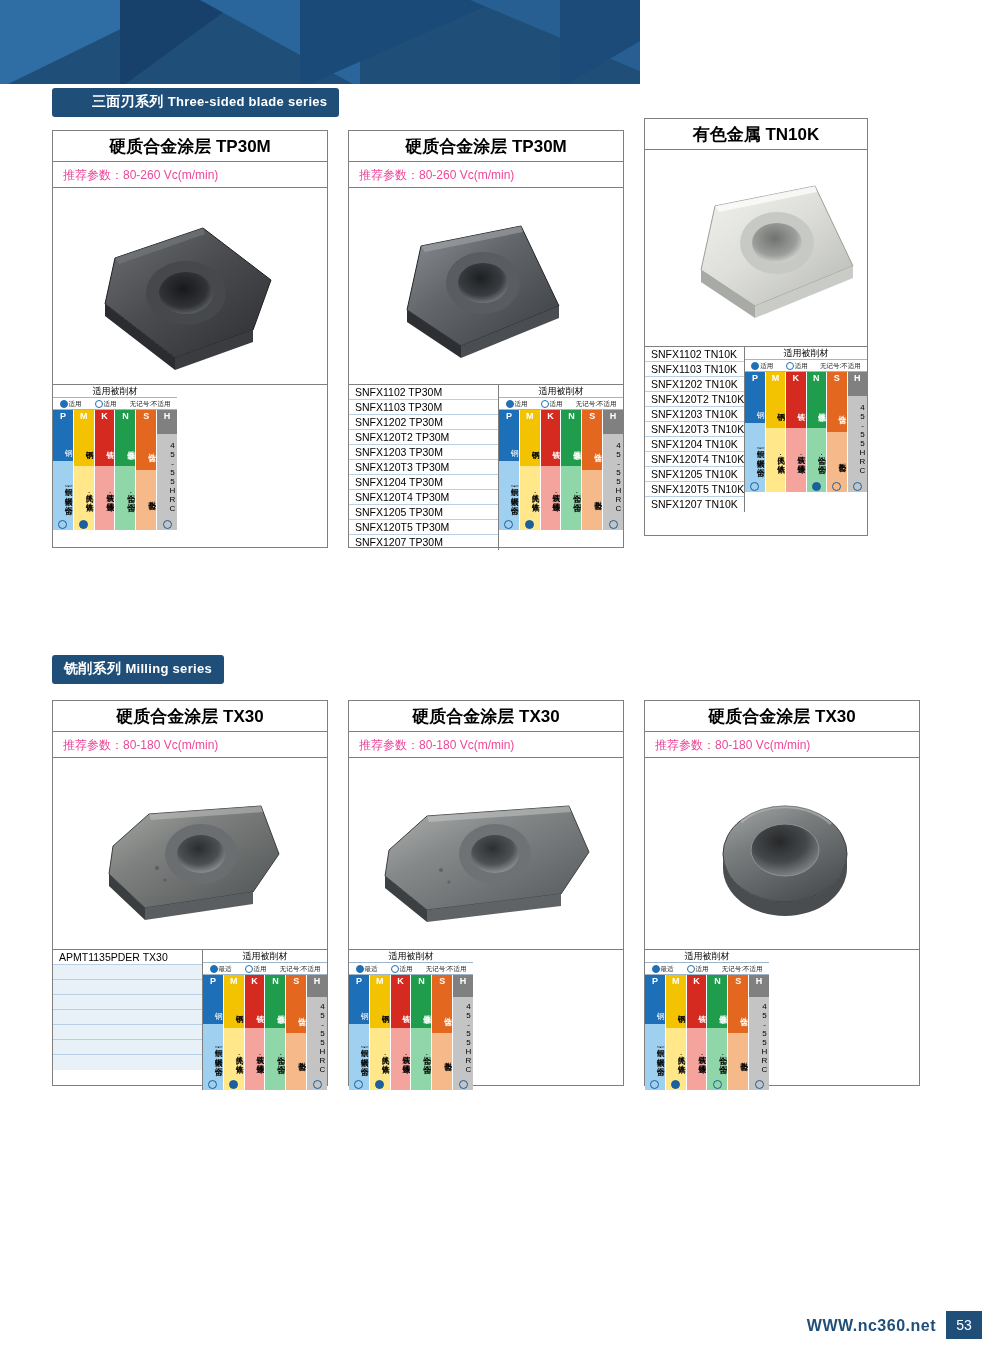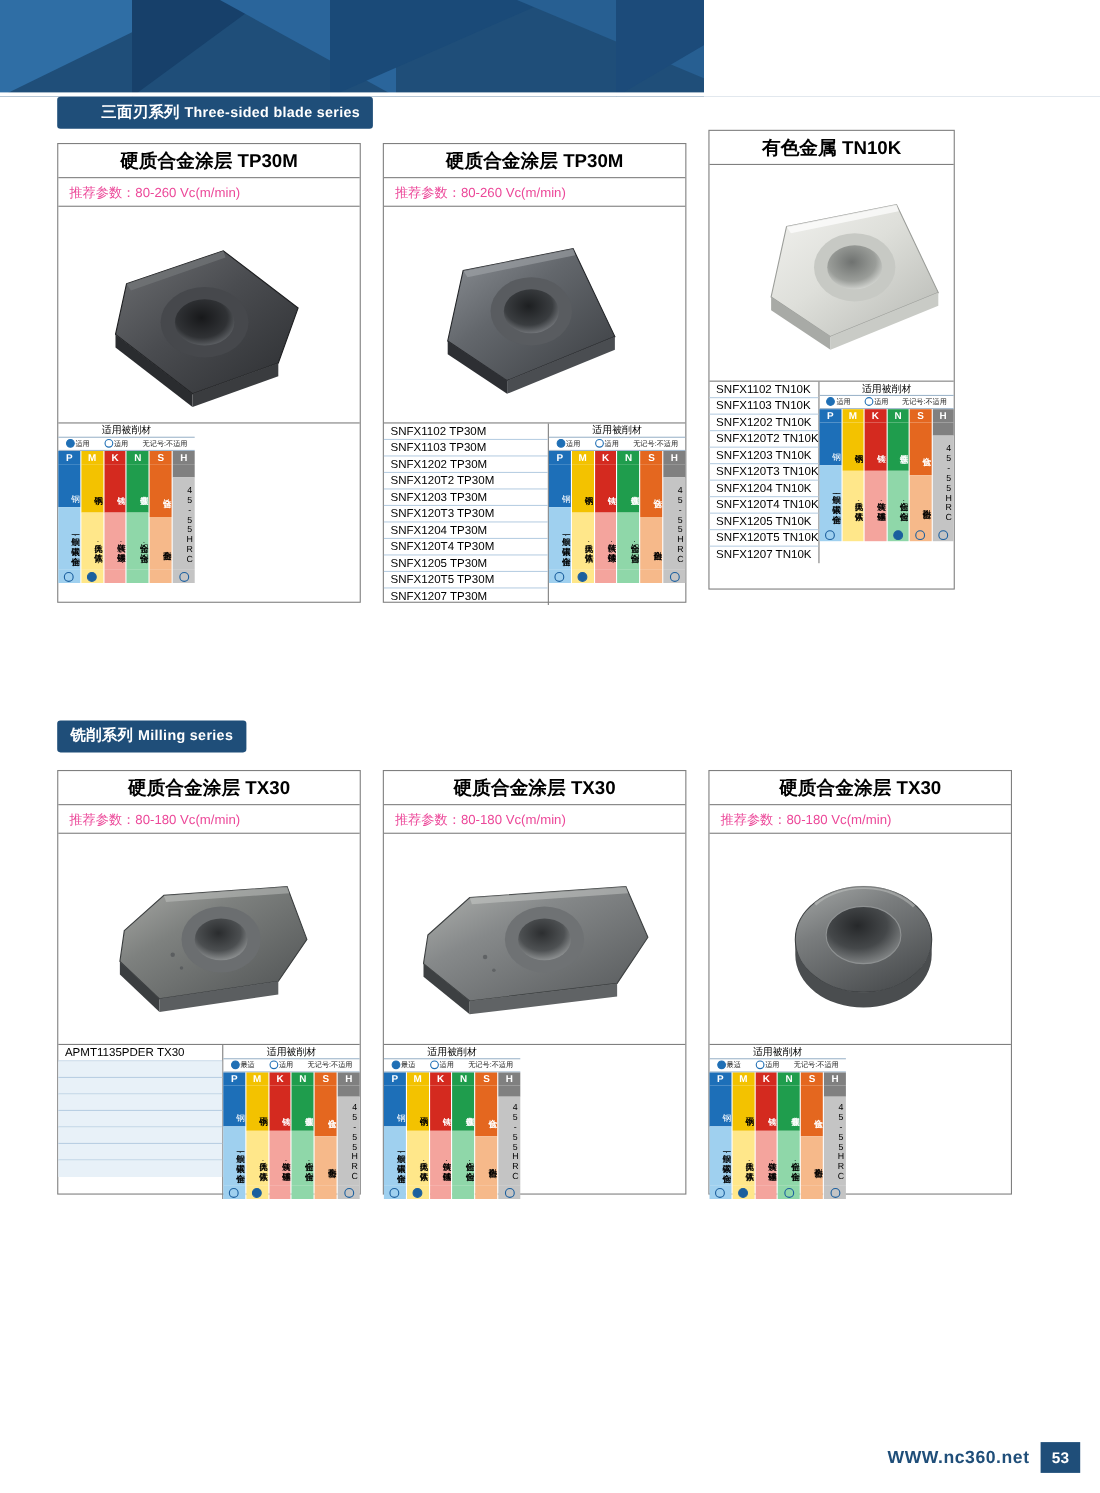--- a/index.html
+++ b/index.html
@@ -173,21 +173,21 @@
   .c-H2{background:#c4c4c4;}
 
   
   .footer-url{
     position:absolute;right:64px;bottom:22px;
     font-size:16px;color:#1f4e79;font-weight:bold;letter-spacing:.5px;
   }
   .page-num{
     position:absolute;right:18px;bottom:18px;
     width:36px;height:28px;background:#1f4e79;color:#fff;
-    font-size:14px;font-weight:bold;
+    font-size:14px;font-weight:normal;
     display:flex;align-items:center;justify-content:center;
   }
 </style>
 </head>
 <body>
 
 <div class="banner">
   <div class="tri1"></div>
   <div class="tri2"></div>
   <div class="tri3"></div>

